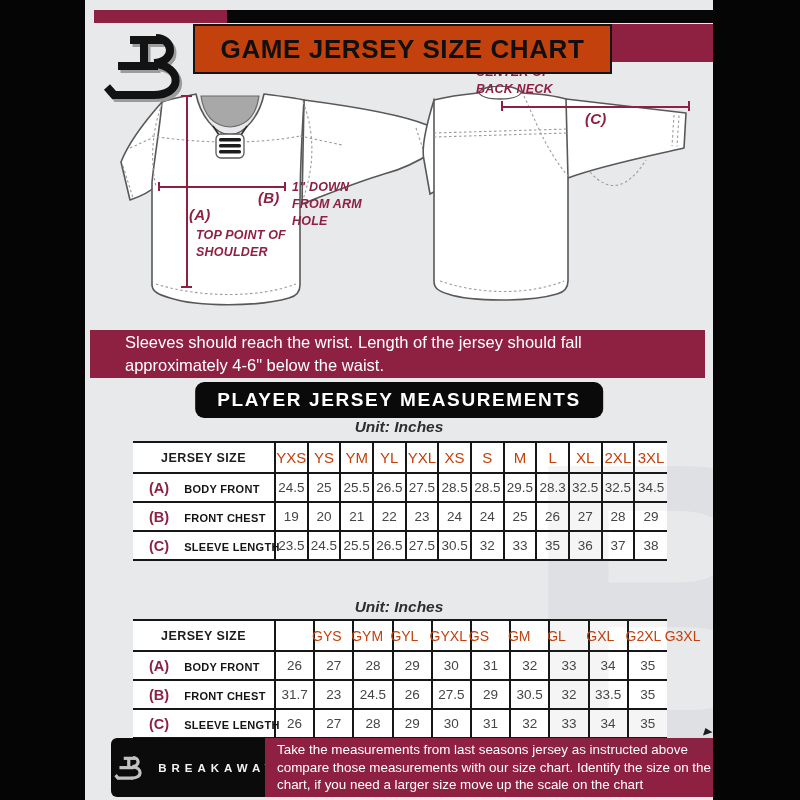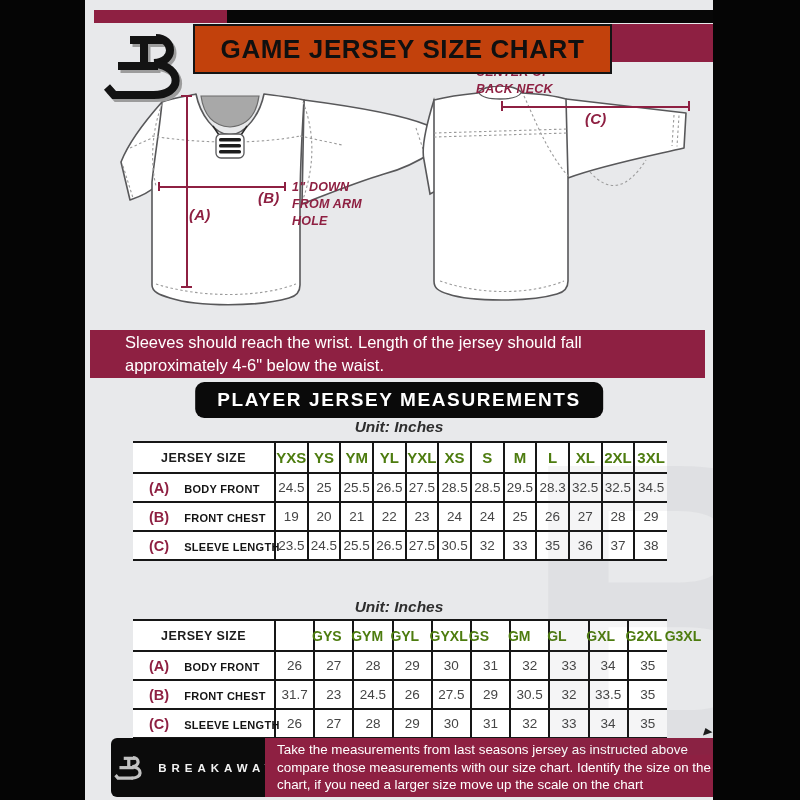--- a/index.html
+++ b/index.html
@@ -60,21 +60,21 @@
   table.size{border-collapse:collapse;width:100%;table-layout:fixed;background:transparent;}
   table.size tr{border-top:2.5px solid #161616;border-bottom:2.5px solid #161616;background:#ffffff;}
   table.size th,table.size td{
     border-left:2px solid #161616;border-right:2px solid #161616;
     padding:0;height:27px;text-align:center;vertical-align:middle;
   }
   table.size tr>*:first-child{border-left:none;}
   table.size tr>*:last-child{border-right:none;}
   table.size thead th{height:29px;}
   .corner-h{font-size:12.5px;font-weight:bold;color:#1c1c1c;letter-spacing:.4px;}
-  .size-h{font-size:15px;font-weight:bold;color:#4d7c0f;margin-left:24px;}
+  .size-h{font-size:15px;font-weight:normal;color:#c2410c;margin-left:24px;}
   .goalie .size-h{font-size:14px;padding-left:36px;}
   .row-label{text-align:left !important;padding-left:16px !important;white-space:nowrap;}
   .row-key{color:var(--maroon);font-weight:bold;font-size:14.5px;}
   .row-name{color:#141414;font-weight:bold;font-size:11px;letter-spacing:.3px;margin-left:15px;}
   .val{font-size:13.5px;color:#454545;}
   
   .footer-black{
     position:absolute;left:111px;top:738px;width:168px;height:59px;background:#0b0b0b;z-index:3;
     display:flex;align-items:center;justify-content:center;gap:8px;border-radius:6px;
   }
@@ -178,20 +178,21 @@
   <div class="mline hline" style="left:181px;top:95px;width:11px;"></div>
   <div class="mline hline" style="left:181px;top:286px;width:11px;"></div>
   <div class="mline hline" style="left:158px;top:186px;width:127px;"></div>
   <div class="mline vline" style="left:158px;top:182px;height:9px;"></div>
   <div class="mline vline" style="left:284px;top:182px;height:9px;"></div>
   <div class="mline hline" style="left:501px;top:106px;width:188px;"></div>
   <div class="mline vline" style="left:501px;top:101px;height:10px;"></div>
   <div class="mline vline" style="left:688px;top:101px;height:10px;"></div>
 
   <div class="ann ann-key" style="left:189px;top:205px;">(A)</div>
+  <div class="ann" style="left:196px;top:227px;width:95px;">TOP POINT OF SHOULDER</div>
   <div class="ann ann-key" style="left:258px;top:188px;">(B)</div>
   <div class="ann" style="left:292px;top:179px;width:72px;">1" DOWN FROM ARM HOLE</div>
   <div class="ann ann-key" style="left:585px;top:109px;">(C)</div>
   <div class="ann" style="left:476px;top:64px;width:85px;">CENTER OF BACK NECK</div>
 
   <div class="notice">
     <p>Sleeves should reach the wrist. Length of the jersey should fall approximately 4-6" below the waist.</p>
   </div>
 
   <div class="sec-banner player">PLAYER JERSEY MEASUREMENTS</div>

